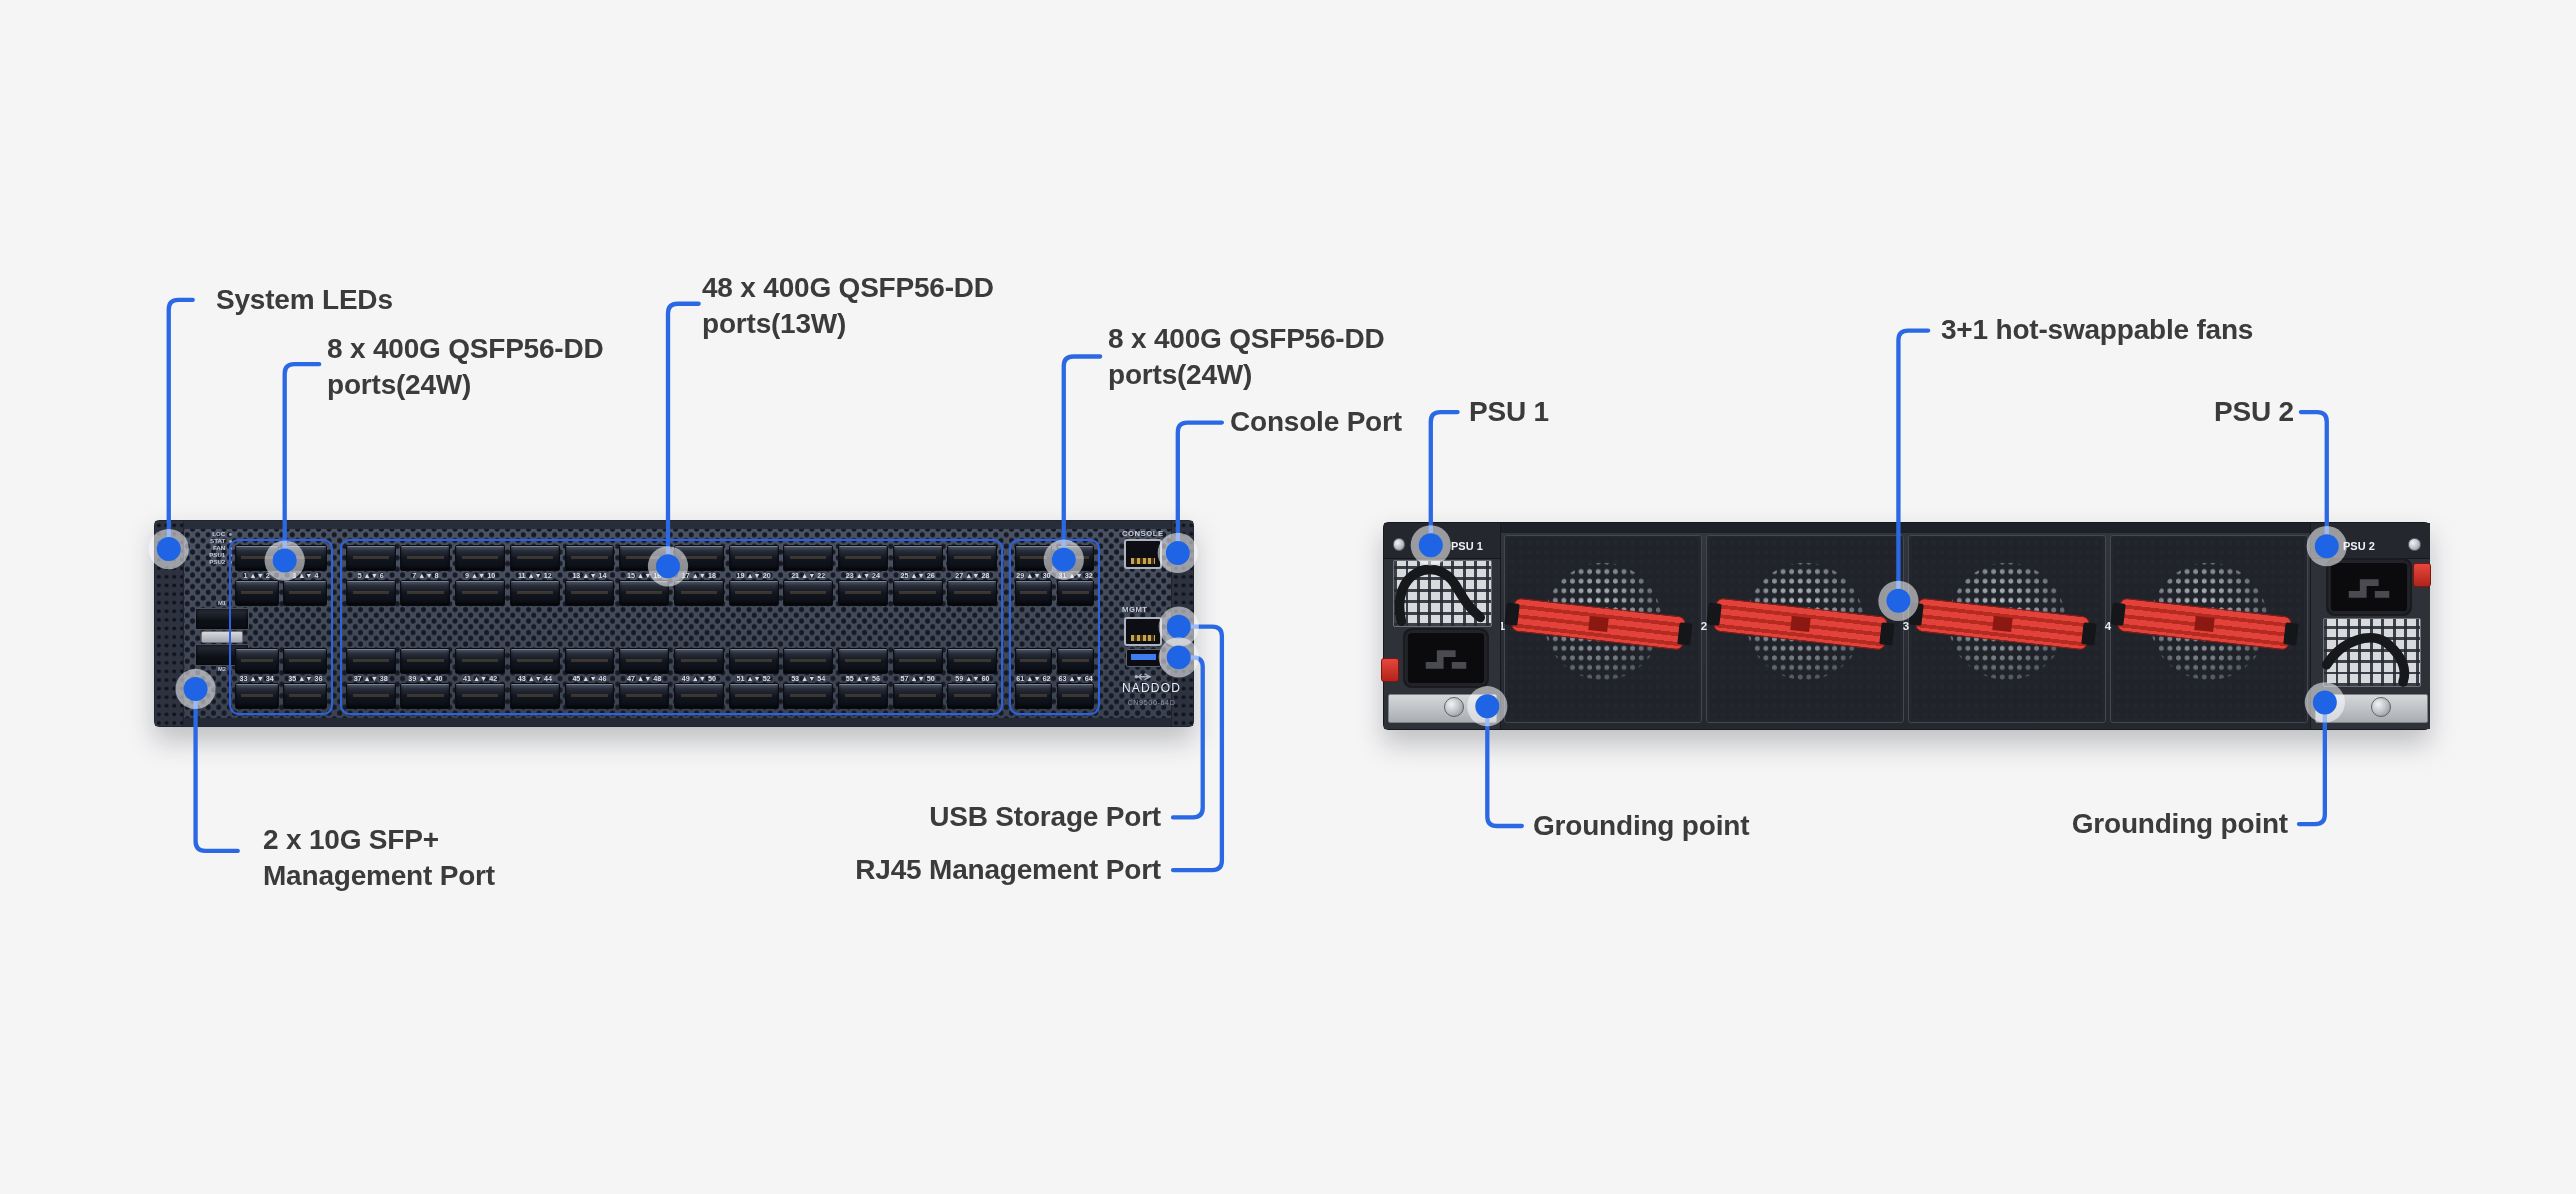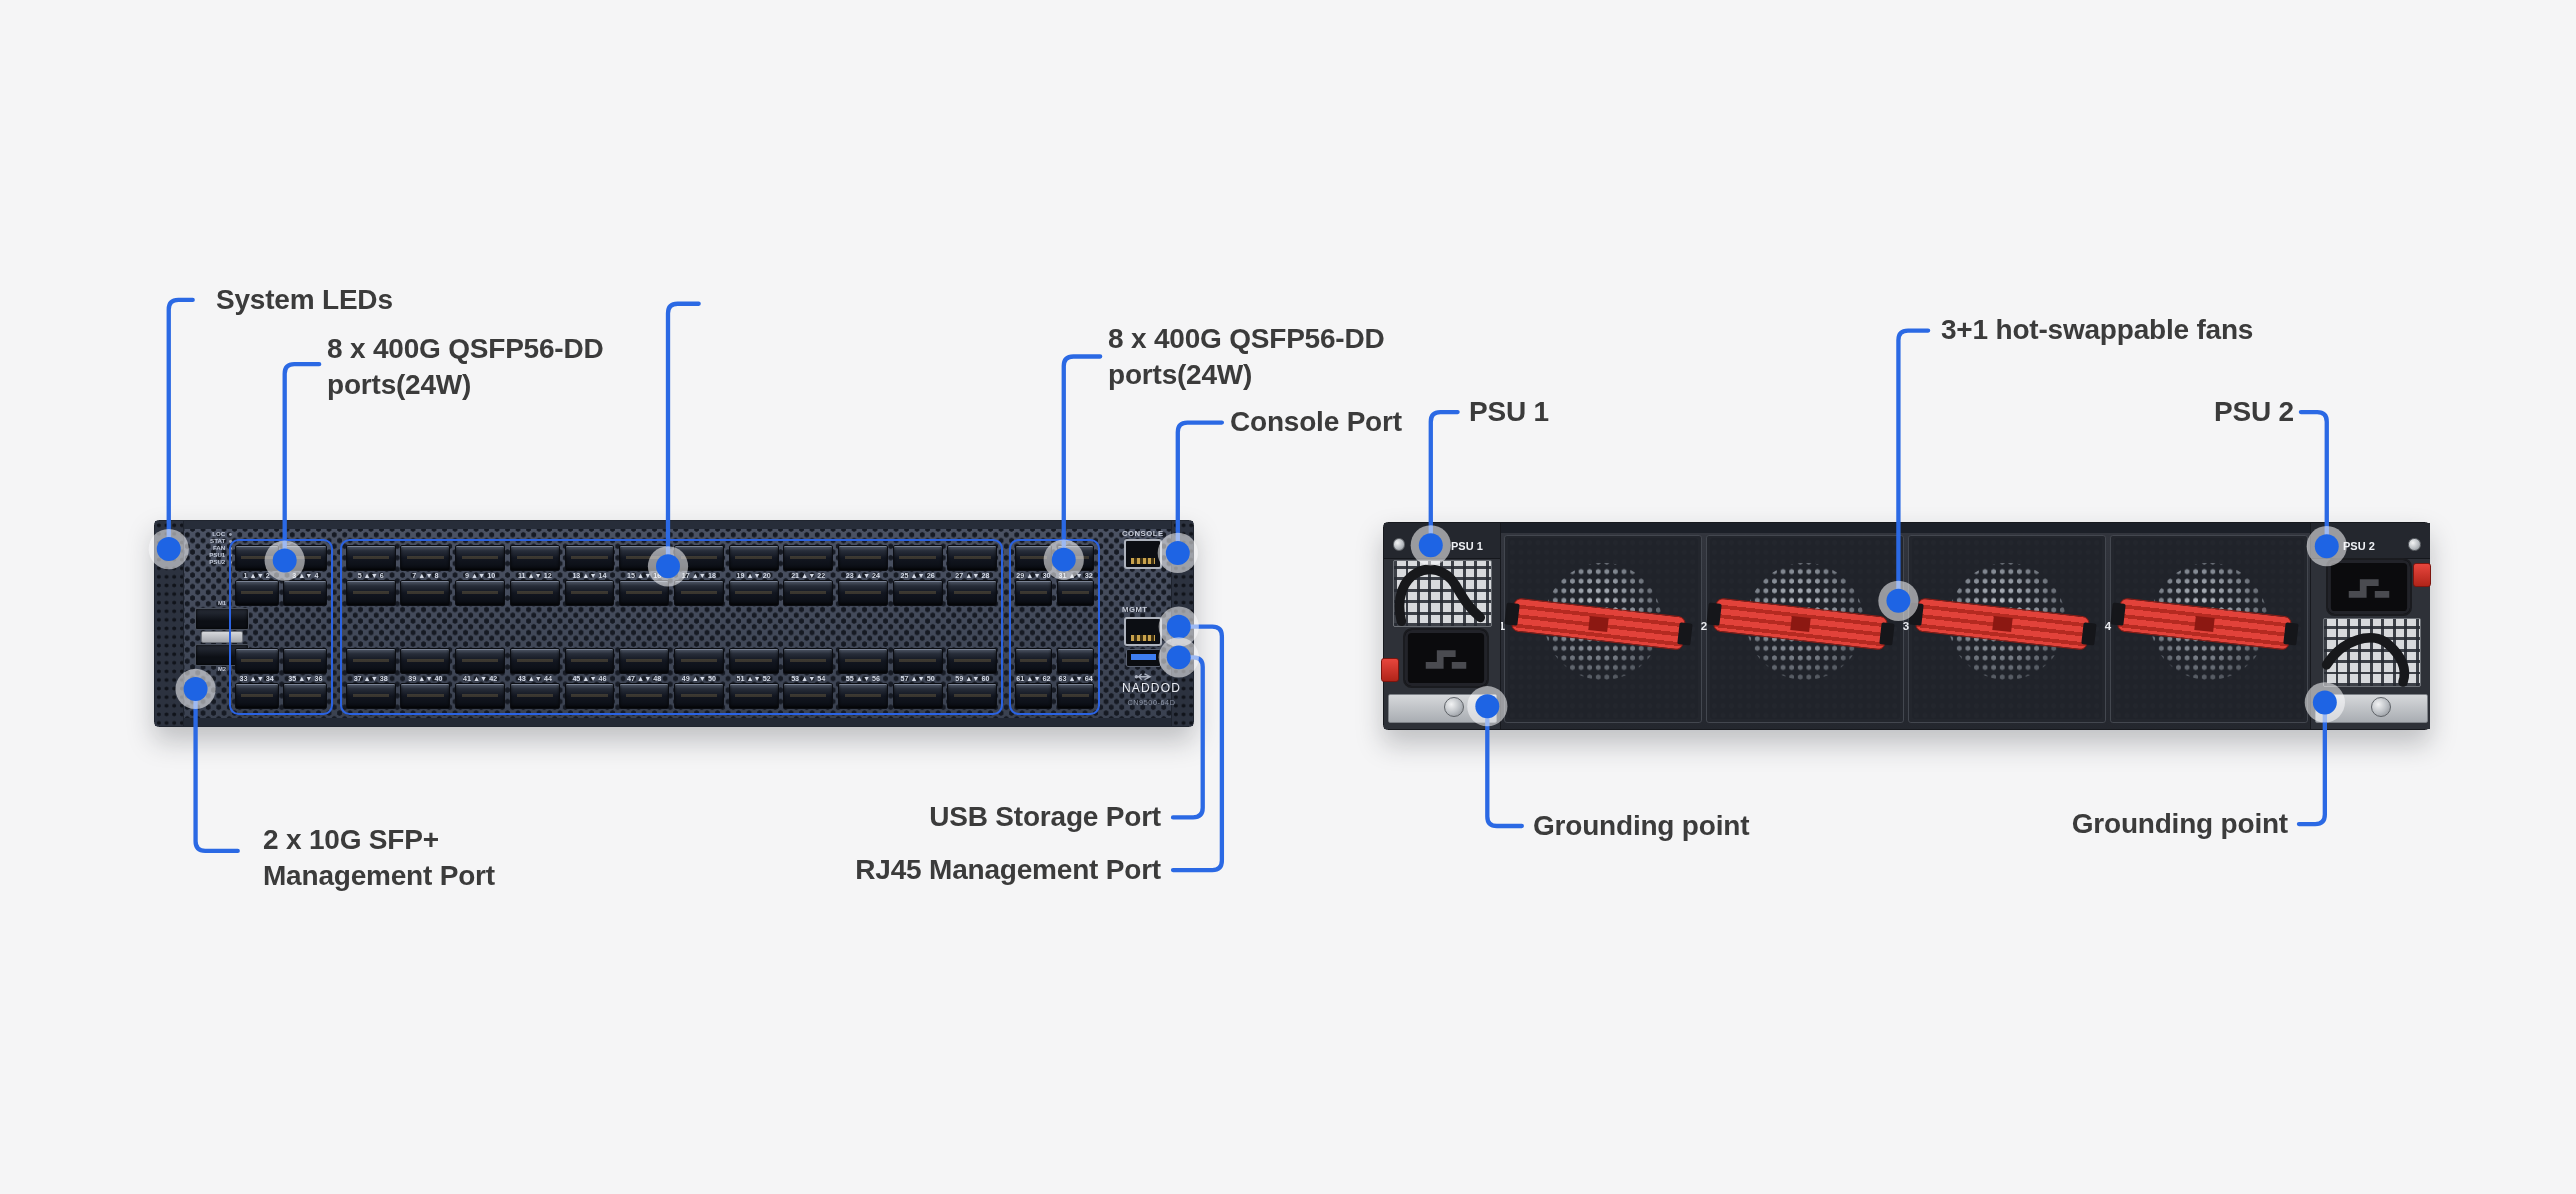--- a/index.html
+++ b/index.html
@@ -463,20 +463,23 @@
         <circle cx="2426" cy="733" r="21" class="halo"></circle>
         <circle cx="2426" cy="733" r="12.5" class="dot"></circle>
       </g>
   </svg>
 
   <div class="callout" style="left:216px;top:282px;">
     <span>System LEDs</span></div>
   <div class="callout" style="left:327px;top:331px;">
     <span>8 x 400G QSFP56-DD</span><br>
     <span>ports(24W)</span></div>
+  <div class="callout" style="left:702px;top:270px;">
+    <span>48 x 400G QSFP56-DD</span><br>
+    <span>ports(13W)</span></div>
   <div class="callout" style="left:1108px;top:321px;">
     <span>8 x 400G QSFP56-DD</span><br>
     <span>ports(24W)</span></div>
   <div class="callout" style="left:1230px;top:404px;">
     <span>Console Port</span></div>
   <div class="callout r" style="right:1415px;top:799px;">
     <span>USB Storage Port</span></div>
   <div class="callout r" style="right:1415px;top:852px;">
     <span>RJ45 Management Port</span></div>
   <div class="callout" style="left:263px;top:822px;">

